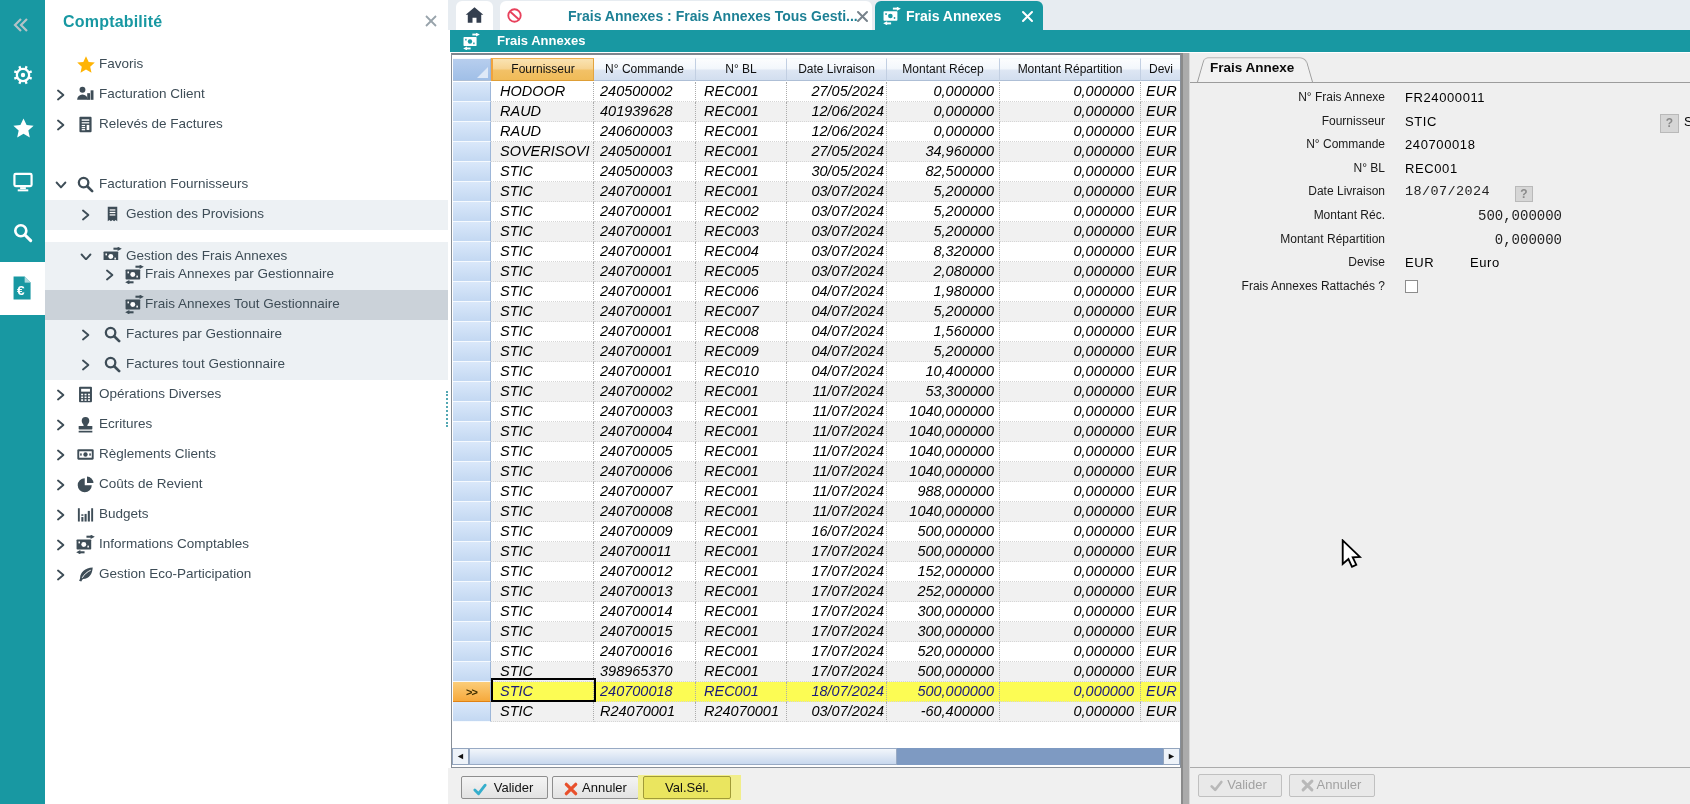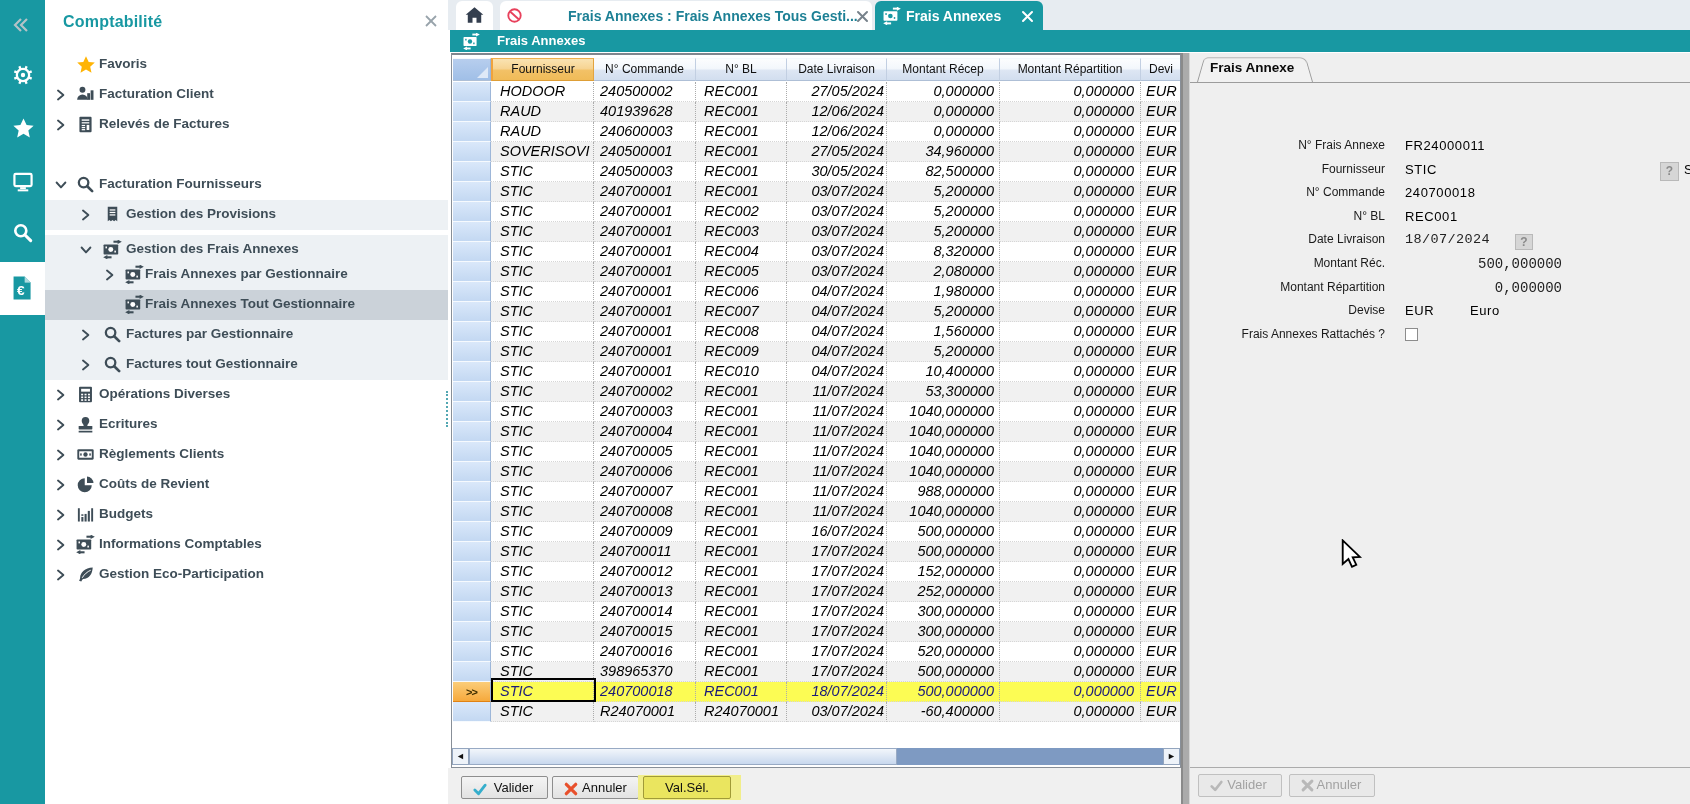--- a/index.html
+++ b/index.html
@@ -5,21 +5,21 @@
   font-family:"Liberation Sans", sans-serif; }
 .abs { position:absolute; }
 
 #rail { position:absolute; left:0; top:0; width:45px; height:804px; background:#1898A2; }
 .ric { position:absolute; left:12px; }
 #railtile { position:absolute; left:0; top:262px; width:45px; height:53px; background:#fff; }
 
 #nav { position:absolute; left:45px; top:0; width:403px; height:804px; background:#fff; }
 #navtitle { position:absolute; left:18px; top:13px; font-size:16px; font-weight:bold; color:#1898A2; letter-spacing:.2px; }
 #navx { position:absolute; left:378px; top:13px; font-size:17px; color:#98A3AB; }
-.trow { position:absolute; left:0; width:403px; height:30px;font-weight:bold; }
+.trow { position:absolute; left:0; width:403px; height:30px; }
 .trow.sub { background:#EDF1F4; }
 .trow.sel { background:#CBD2D9; }
 .tch { position:absolute; top:7px; }
 .tic { position:absolute; top:5px; }
 .ttx { position:absolute; top:6px; font-size:13.5px; color:#3E4D57; }
 #grip { position:absolute; left:446px; top:391px; width:3px; height:36px;
   border-left:2px dotted #53A7B2; }
 
 #tabstrip { position:absolute; left:448px; top:0; width:1242px; height:30px; background:#E7ECF1; }
 .tab { position:absolute; top:1px; height:29px; background:#fff; border-radius:6px 6px 0 0; }
@@ -79,21 +79,21 @@
 #split { position:absolute; left:1181px; top:53px; width:9px; height:751px; background:#ABABAB;
   border-left:2px solid #8A8A8A; border-right:1px solid #D5D5D5; }
 
 #panel { position:absolute; left:1190px; top:53px; width:500px; height:751px; background:#EFEFEF; }
 #ptab { position:absolute; left:7px; top:1px; width:116px; height:28px; }
 #ptabshape { position:absolute; left:0; top:0; width:100%; height:100%;
   background:#F1F1F1; border:1px solid #9C9C9C; border-bottom:none;
   border-radius:5px 7px 0 0; transform:perspective(14px) rotateX(4deg); transform-origin:bottom; }
 #ptab .ptt { position:absolute; left:13px; top:6px; font-size:13.5px; font-weight:bold; color:#0A0A0A; }
 #pline { position:absolute; left:0; top:29px; width:500px; height:1px; background:#9C9C9C; }
-.frow { position:absolute; height:19px;margin-top:48px; }
+.frow { position:absolute; height:19px; }
 .flab { position:absolute; left:5px; width:190px; text-align:right; font-size:12px; color:#1A1A1A; white-space:nowrap; }
 .fval { position:absolute; left:215px; font-size:13px; letter-spacing:0.6px; color:#000; white-space:nowrap; }
 .fmono { font-family:"Liberation Mono", monospace; font-size:13.5px; letter-spacing:0.4px; color:#222; }
 .famt { position:absolute; left:215px; width:157px; text-align:right;
   font-family:"Liberation Mono", monospace; font-size:14px; color:#222; }
 .qbtn { position:absolute; width:19px; height:19px; background:#D6D6D6; border:1px solid #B9B9B9;
   color:#8A8A8A; font-size:12px; font-weight:bold; text-align:center; line-height:17px; }
 #pchk { position:absolute; left:215px; width:13px; height:13px; background:#fff; border:1px solid #8C8C8C; }
 #pbline { position:absolute; left:0; top:714px; width:500px; height:1px; background:#ABABAB; }
 .dbtn { position:absolute; top:721px; height:23px; background:#E9E9E9; border:1px solid #C0C0C0;
@@ -190,21 +190,21 @@
           <polyline points="5,3.6 10.4,8 5,12.4" fill="none" stroke="#3E4D57" stroke-width="1.9" stroke-linecap="round" stroke-linejoin="round"></polyline>
         </svg></span>
       <span class="tic" style="left:58px"><svg width="19" height="19" viewBox="0 0 20 20" style="">
           <path d="M5,1.8 h10 v15.4 l-1.7,-1.3 -1.6,1.3 -1.7,-1.3 -1.7,1.3 -1.6,-1.3 -1.7,1.3 z" fill="#3E4D57"></path>
           <rect x="7" y="4.6" width="6" height="1.3" fill="#fff"></rect>
           <rect x="7" y="7.2" width="6" height="1.3" fill="#fff"></rect>
           <rect x="7" y="9.8" width="6" height="1.3" fill="#fff"></rect>
         </svg></span>
       <span class="ttx" style="left:81px">Gestion des Provisions</span>
     </div>
-<div class="trow sub" style="top:235px">
+<div class="trow sub" style="top:242px">
       <span class="tch" style="left:33px"><svg width="16" height="16" viewBox="0 0 16 16" style="">
           <polyline points="3.6,5.5 8,10.4 12.4,5.5" fill="none" stroke="#3E4D57" stroke-width="1.9" stroke-linecap="round" stroke-linejoin="round"></polyline>
         </svg></span>
       <span class="tic" style="left:58px"><svg width="19" height="19" viewBox="0 0 20 20" style="">
           <rect x="0.6" y="4.8" width="15.4" height="10.4" rx="0.8" fill="#3E4D57"></rect>
           <circle cx="8.2" cy="10" r="2.6" fill="#fff"></circle>
           <rect x="2.6" y="6.8" width="1.6" height="2" fill="#fff"></rect>
           <rect x="12" y="11.2" width="1.6" height="2" fill="#fff"></rect>
           <path d="M11,1.8 h5" stroke="#3E4D57" stroke-width="2.2" fill="none"></path>
           <polygon fill="#3E4D57" points="15.4,-0.4 19.8,1.9 15.4,4.2"></polygon>

